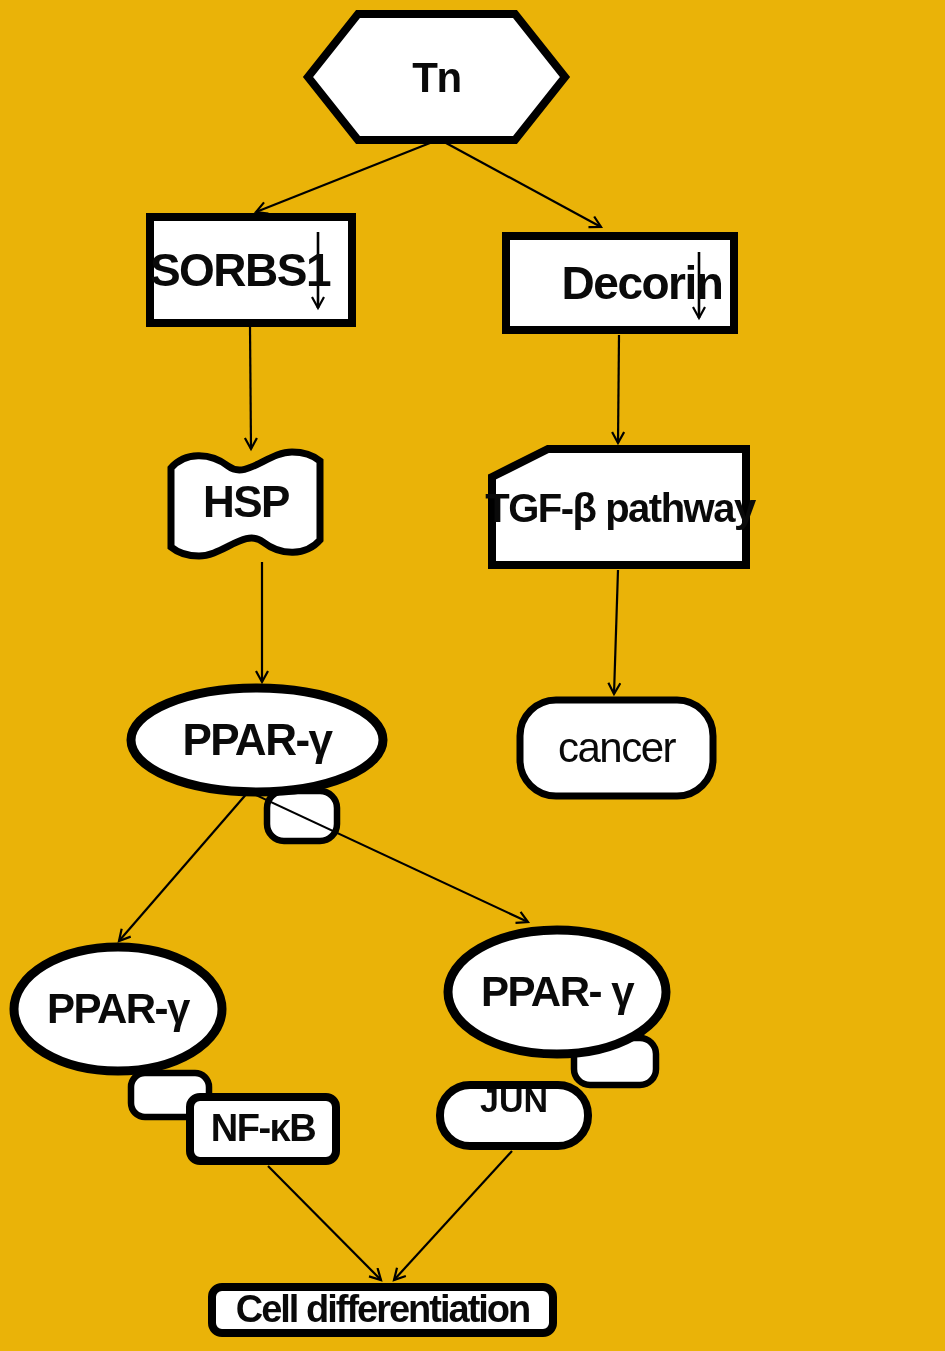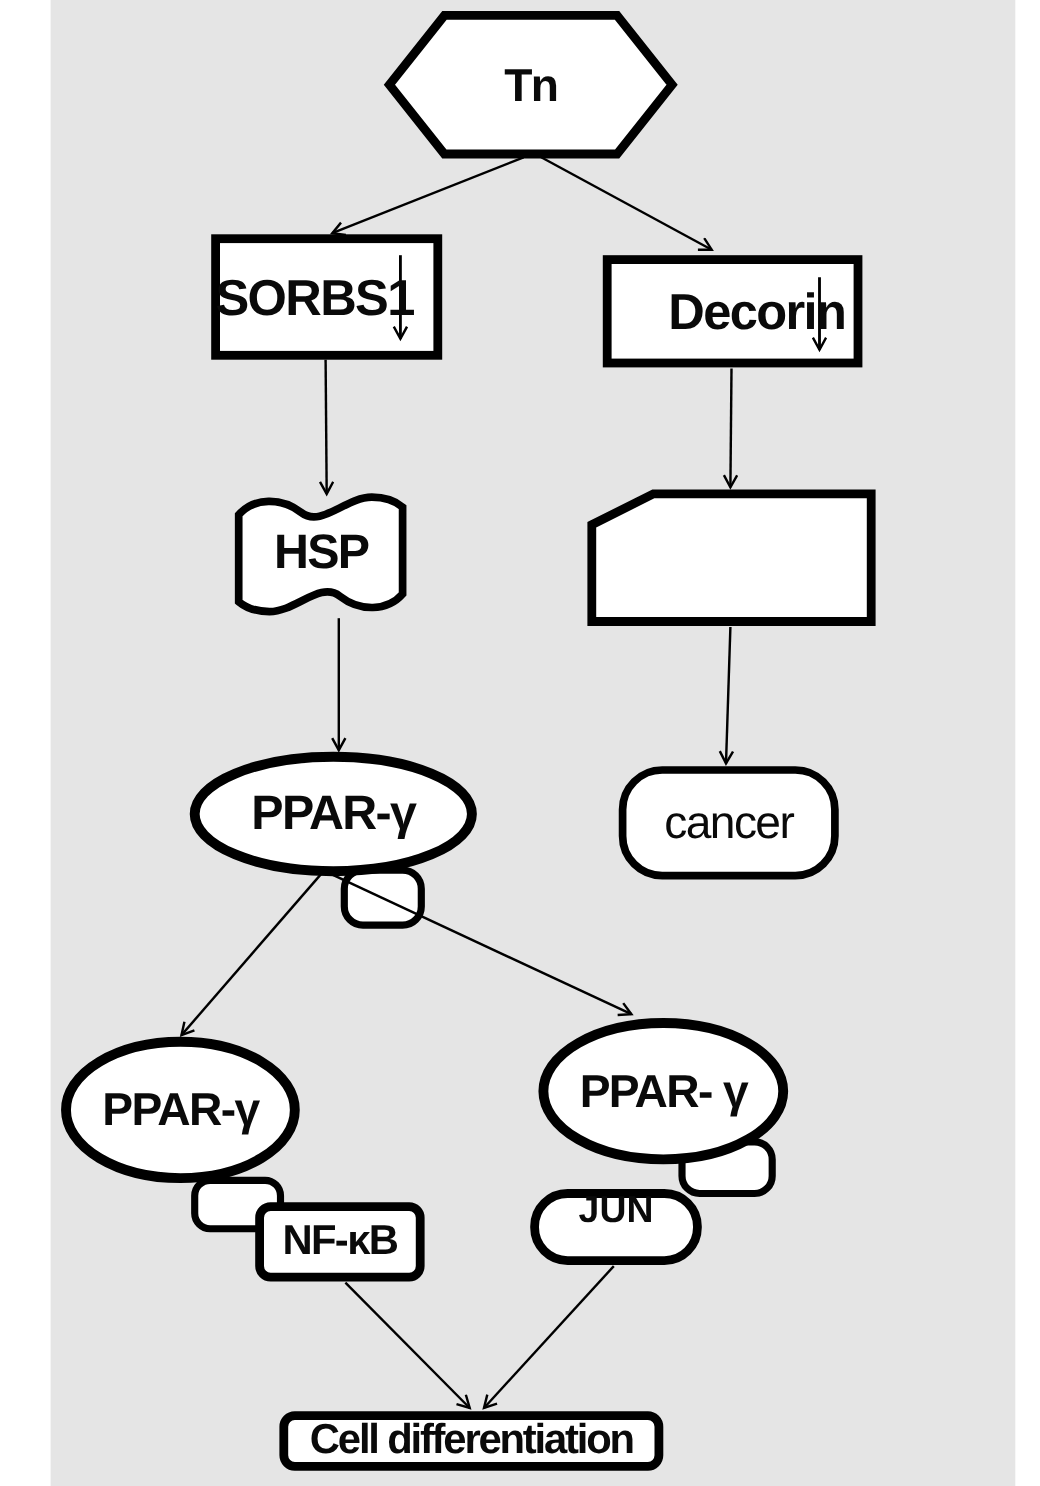--- a/index.html
+++ b/index.html
@@ -1,22 +1,21 @@
 <!DOCTYPE html>
 <html><head>
 <meta charset="utf-8">
 <style>
   html,body{margin:0;padding:0;background:#ffffff;}
   .canvas{
     position:relative;
-    width:877px;height:1351px;
-    background:#e5e5e5;
+    width:945px;height:1351px;
+    background:#eab308;
     overflow:hidden;
     font-family:"Liberation Sans",sans-serif;
-    margin-left:46px;
   }
   .shapes{
     position:absolute;left:0;top:0;width:945px;height:1351px;
   }
   .label{
     position:absolute;
     display:flex;align-items:center;justify-content:center;
     color:#0a0a0a;
     font-weight:600;
     letter-spacing:-1.5px;
@@ -102,20 +101,21 @@
   <div class="label two-line lbl-tn">
     <span>Tn</span>
   </div>
 
   <div class="label lbl-sorbs1">SORBS1</div>
 
   <div class="label lbl-decorin">Decorin</div>
 
   <div class="label lbl-hsp">HSP</div>
 
+  <div class="label lbl-tgf">TGF-β pathway</div>
 
 
   <div class="label lbl-ppar-main">PPAR-γ</div>
 
   <div class="label lbl-cancer">cancer</div>
 
   <div class="label lbl-ppar-left">PPAR-γ</div>
 
   <div class="label lbl-ppar-right">PPAR- γ</div>
 

